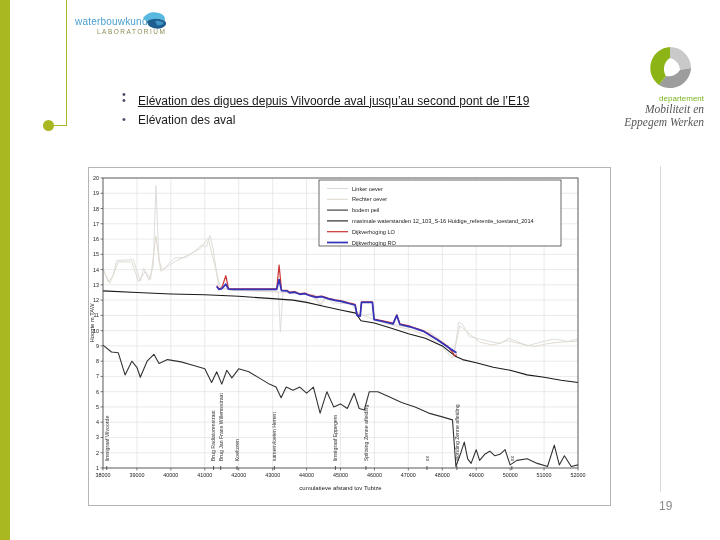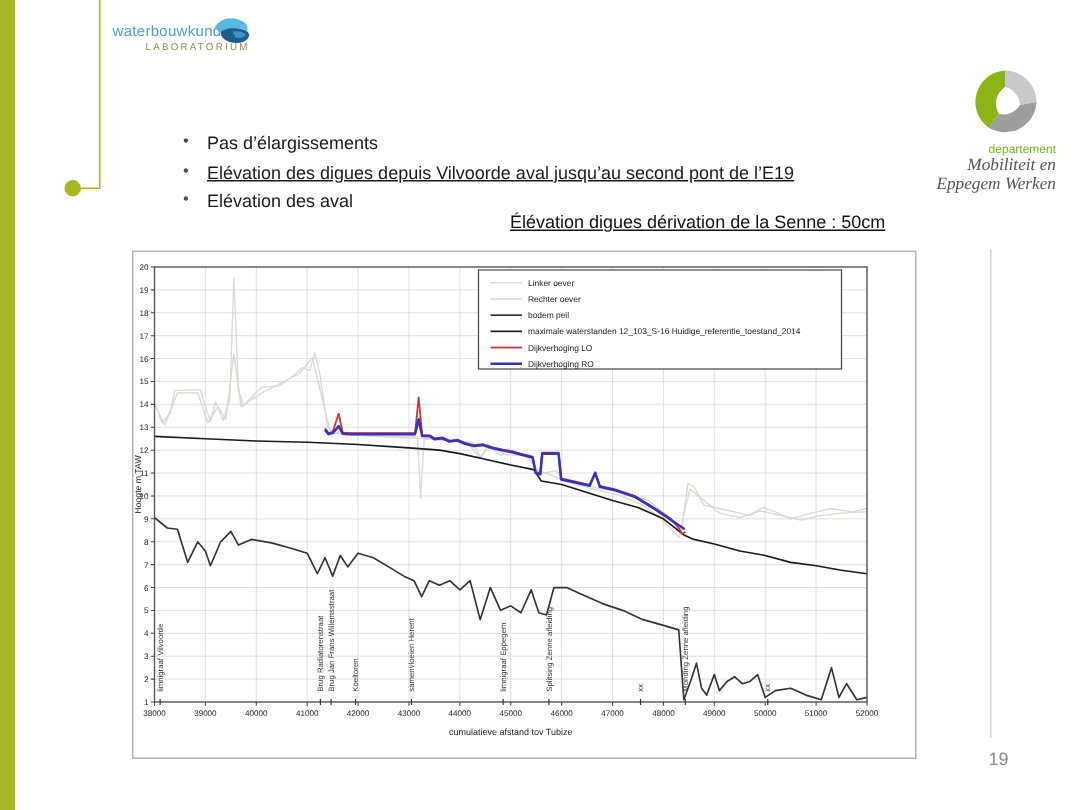--- a/index.html
+++ b/index.html
@@ -68,33 +68,31 @@
     </div>
     <div class="mow-dept">departement</div>
     <div class="mow-l1">Mobiliteit en</div>
     <div class="mow-l2">Eppegem Werken</div>
   </div>
 
 
   <div class="bullets">
     <div class="bullet-item">
       <span class="bullet-marker">•</span>
-      <span>Pas d’élargissements</span>
     </div>
     <div class="bullet-item">
       <span class="bullet-marker">•</span>
       <span class="u">Elévation des digues depuis Vilvoorde aval  jusqu’au second pont de l’E19</span>
     </div>
     <div class="bullet-item">
       <span class="bullet-marker">•</span>
       <span>Elévation des aval</span>
     </div>
   </div>
 
-  <div class="chart-caption">Élévation digues  dérivation de la Senne : 50cm</div>
 
   <div class="chart-figure">
     <svg width="521" height="337" viewBox="0 0 521 337">
         <line x1="14" y1="10" x2="14" y2="300" stroke="#dcdcdc" stroke-width="0.6"></line>
         <line x1="47.92857142857143" y1="10" x2="47.92857142857143" y2="300" stroke="#dcdcdc" stroke-width="0.6"></line>
         <line x1="81.85714285714286" y1="10" x2="81.85714285714286" y2="300" stroke="#dcdcdc" stroke-width="0.6"></line>
         <line x1="115.78571428571429" y1="10" x2="115.78571428571429" y2="300" stroke="#dcdcdc" stroke-width="0.6"></line>
         <line x1="149.71428571428572" y1="10" x2="149.71428571428572" y2="300" stroke="#dcdcdc" stroke-width="0.6"></line>
         <line x1="183.64285714285714" y1="10" x2="183.64285714285714" y2="300" stroke="#dcdcdc" stroke-width="0.6"></line>
         <line x1="217.57142857142858" y1="10" x2="217.57142857142858" y2="300" stroke="#dcdcdc" stroke-width="0.6"></line>

